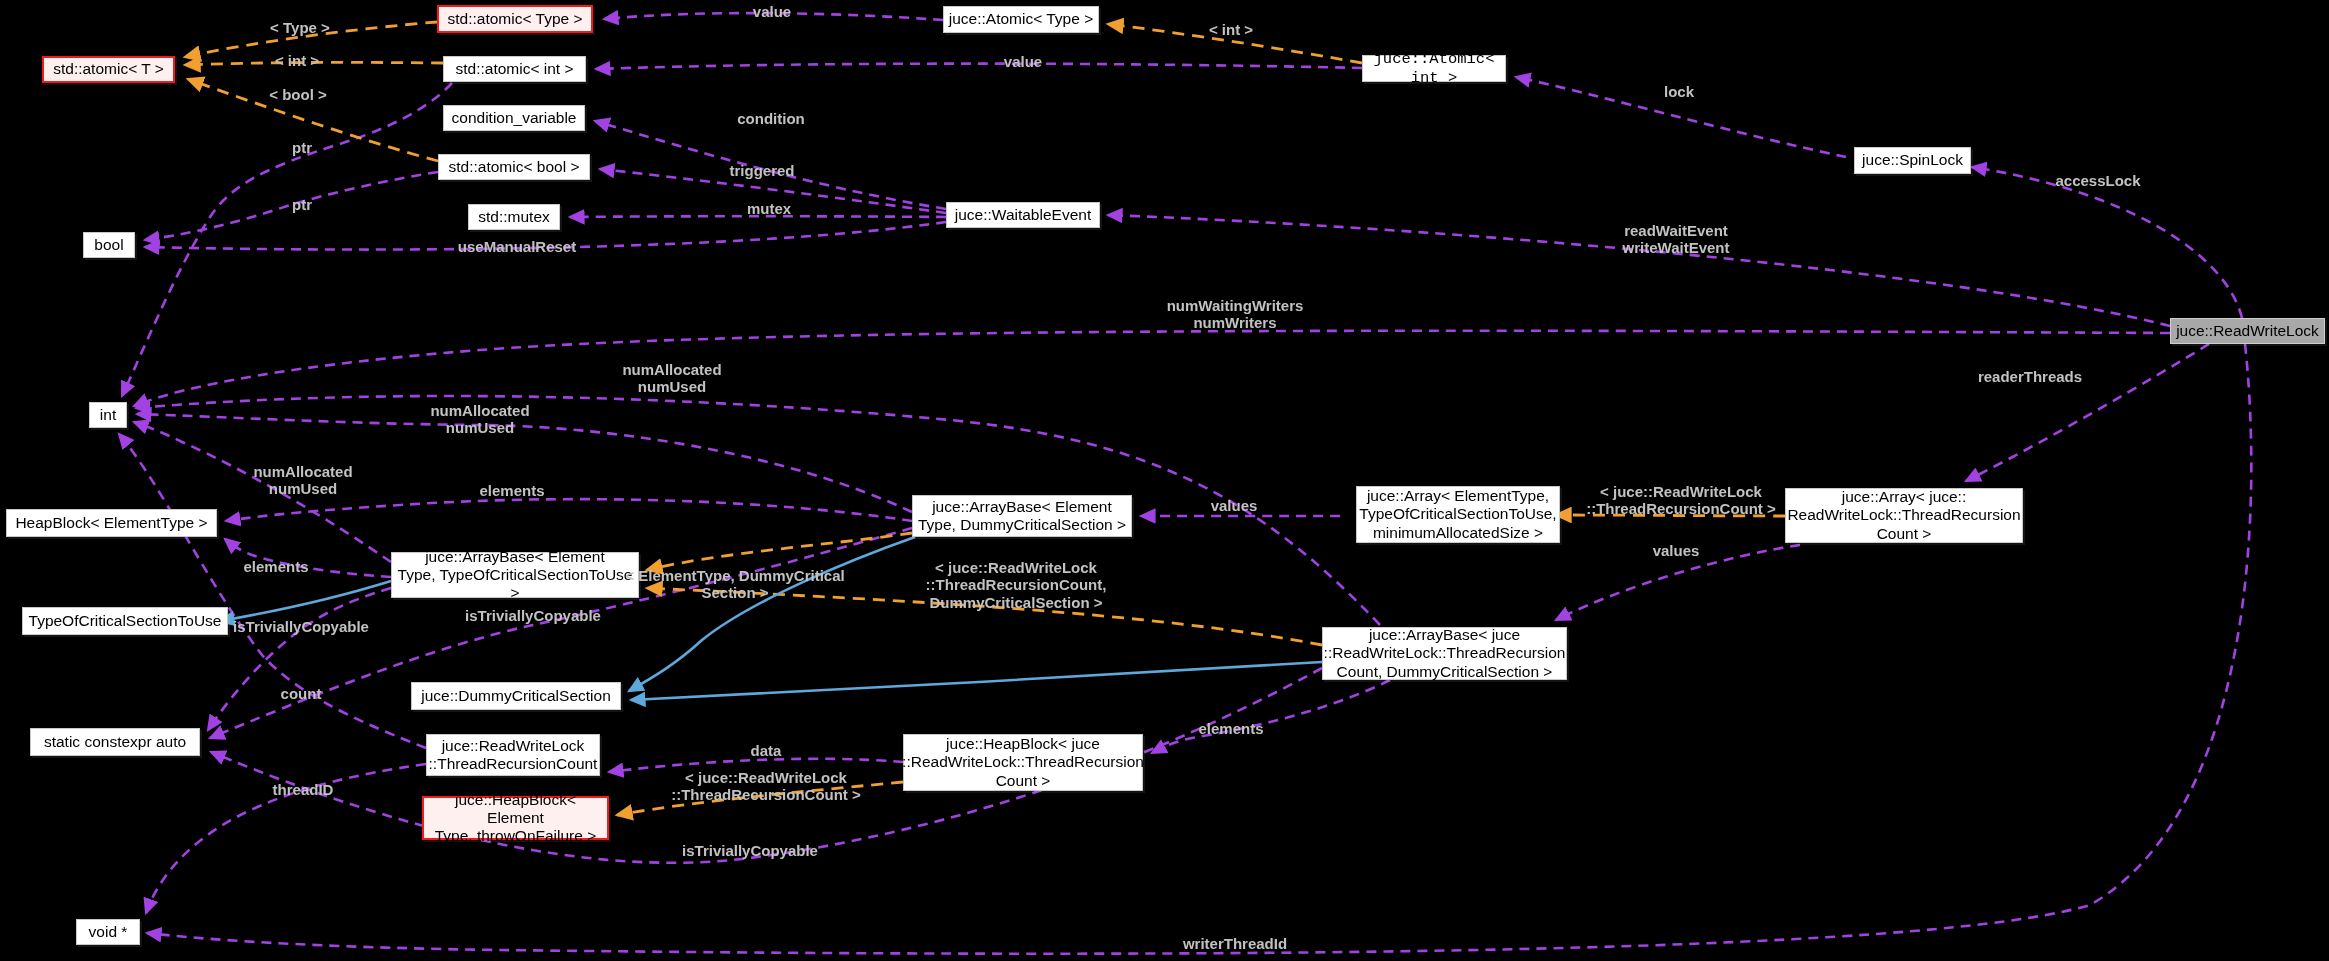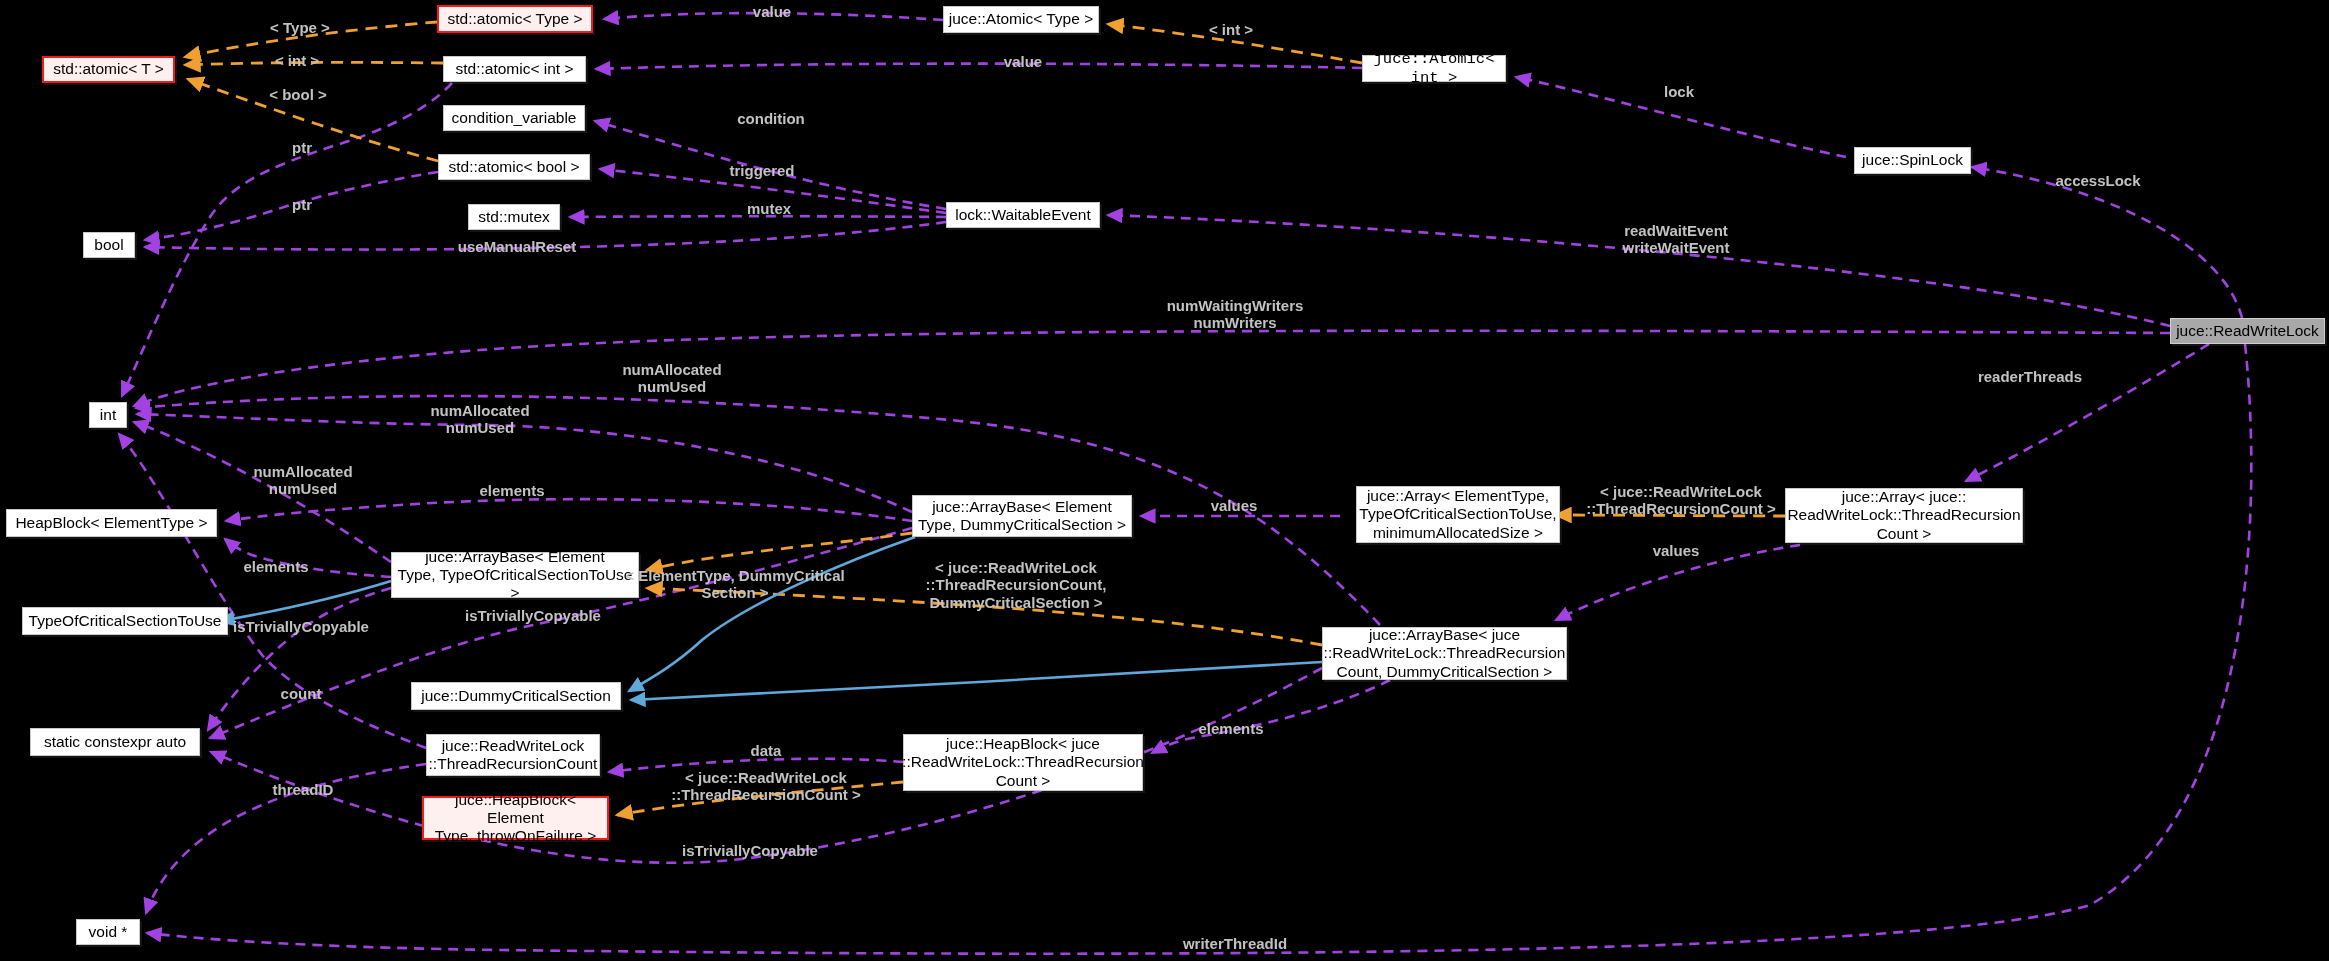--- a/index.html
+++ b/index.html
@@ -80,21 +80,21 @@
       <div class="node template" style="left: 437px; top: 5px; width: 156px; height: 28px;">std::atomic&lt; Type &gt;</div>
       <div class="node template" style="left: 42px; top: 56px; width: 133px; height: 27px;">std::atomic&lt; T &gt;</div>
       <div class="node" style="left: 443px; top: 56px; width: 143px; height: 26px;">std::atomic&lt; int &gt;</div>
       <div class="node" style="left: 443px; top: 105px; width: 142px; height: 26px;">condition_variable</div>
       <div class="node" style="left: 438px; top: 154px; width: 152px; height: 26px;">std::atomic&lt; bool &gt;</div>
       <div class="node" style="left: 468px; top: 204px; width: 92px; height: 26px;">std::mutex</div>
       <div class="node" style="left: 83px; top: 232px; width: 52px; height: 26px;">bool</div>
       <div class="node" style="left: 943px; top: 6px; width: 156px; height: 27px;">juce::Atomic&lt; Type &gt;</div>
       <div class="node" style="left: 1362px; top: 55px; width: 144px; height: 27px; font-family: Liberation Mono, monospace;">juce::Atomic&lt; int &gt;</div>
       <div class="node" style="left: 1846px; top: 147px; width: 117px; height: 27px; margin-left: 8px;">juce::SpinLock</div>
-      <div class="node" style="left: 946px; top: 202px; width: 154px; height: 26px;">lock::WaitableEvent</div>
+      <div class="node" style="left: 946px; top: 202px; width: 154px; height: 26px;">juce::WaitableEvent</div>
       <div class="node focus" style="left: 2170px; top: 318px; width: 155px; height: 26px;">juce::ReadWriteLock</div>
       <div class="node" style="left: 89px; top: 402px; width: 38px; height: 26px;">int</div>
       <div class="node" style="left: 6px; top: 509px; width: 211px; height: 28px; text-align: right;">HeapBlock&lt; ElementType &gt;</div>
       <div class="node" style="left: 912px; top: 495px; width: 220px; height: 42px;">juce::ArrayBase&lt; Element
 Type, DummyCriticalSection &gt;</div>
       <div class="node" style="left: 1340px; top: 486px; width: 204px; height: 57px; margin-left: 16px;">juce::Array&lt; ElementType,
 TypeOfCriticalSectionToUse,
 minimumAllocatedSize &gt;</div>
       <div class="node" style="left: 1785px; top: 488px; width: 238px; height: 55px;">juce::Array&lt; juce::
 ReadWriteLock::ThreadRecursion

